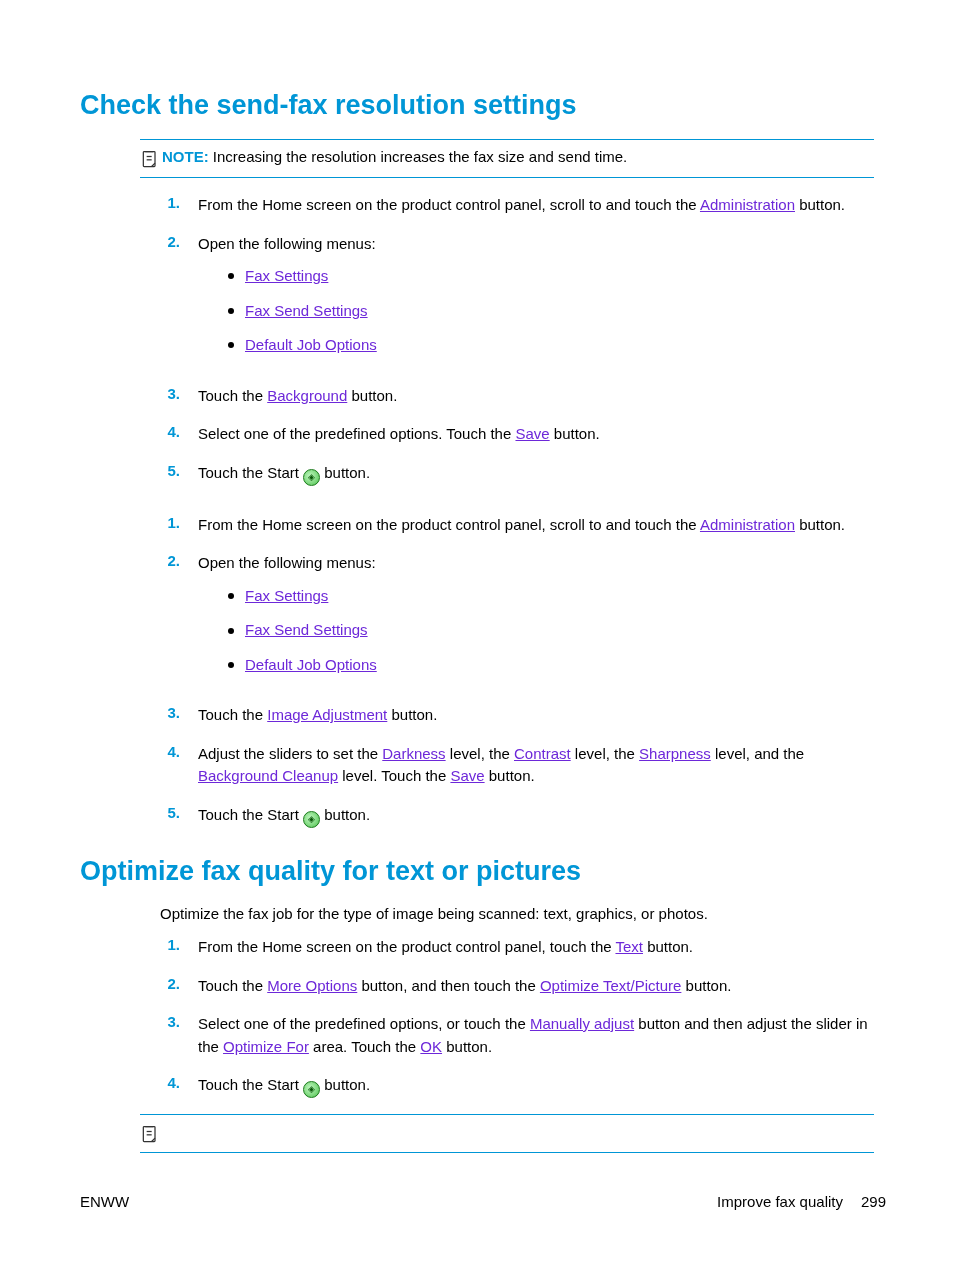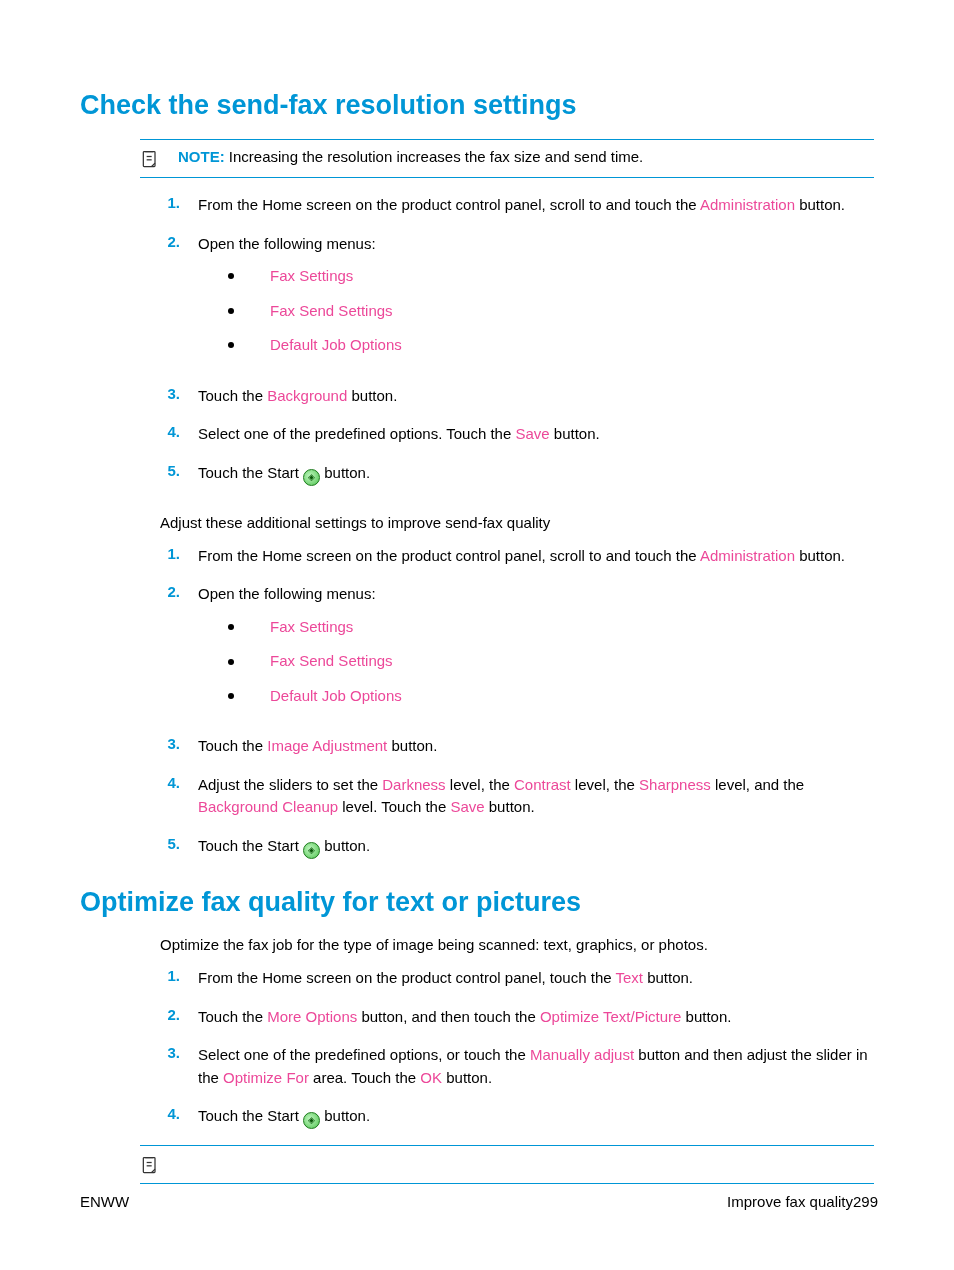--- a/index.html
+++ b/index.html
@@ -23,21 +23,21 @@
   }
   .section { margin-bottom: 28px; }
   .note-box {
     border-top: 1px solid #0096D6;
     border-bottom: 1px solid #0096D6;
     padding: 8px 0 8px 0;
     margin-left: 60px;
     margin-bottom: 16px;
     display: flex;
     align-items: flex-start;
-    gap: 18px;
+    gap: 2px;
   }
   .note-icon {
     flex: 0 0 auto;
     width: 20px;
     height: 20px;
     display: inline-flex;
     align-items: center;
     justify-content: center;
     margin-top: 1px;
   }
@@ -66,48 +66,48 @@
   }
   ol.steps > li .body { flex: 1; line-height: 1.5; }
   ul.sub {
     list-style: none;
     margin: 10px 0 0 30px;
     padding: 0;
   }
   ul.sub li {
     display: flex;
     align-items: center;
-    gap: 36px;
+    gap: 11px;
     margin-bottom: 12px;
   }
   ul.sub li .bullet {
     width: 6px; height: 6px; background: #000; border-radius: 50%;
     flex: 0 0 6px;
   }
-  .ui { color: #ec4899; }
+  .ui { color: #6d28d9; text-decoration: underline; }
   .start-icon {
     display: inline-flex;
     width: 15px; height: 15px;
     border: 1px solid #1a7a1a;
     border-radius: 50%;
     background: radial-gradient(circle at 40% 40%, #bff7bf, #4fc24f);
     vertical-align: -2px;
     align-items: center; justify-content: center;
     font-size: 9px; color: #0a5a0a;
   }
   .footer {
     position: absolute;
     bottom: 60px;
     left: 80px;
-    right: 76px;
+    right: 68px;
     display: flex;
     justify-content: space-between;
     font-size: 15px;
   }
-  .footer .right { display: flex; }
+  .footer .right { display: flex; gap: 18px; }
 </style>
 </head>
 <body>
 
 <div id="content">
     <div class="section">
       <h2>Check the send-fax resolution settings</h2>
       <div class="note-box">
         <span class="note-icon">
           <svg viewBox="0 0 24 24" width="20" height="20" fill="none" stroke="#333" stroke-width="1.5">
@@ -150,21 +150,20 @@
           <span class="num">4.</span>
           <div class="body"><span>Select one of the predefined options. Touch the </span><span class="ui">Save</span><span> button.</span></div>
         </li>
         <li>
           <span class="num">5.</span>
           <div class="body"><span>Touch the Start </span><span class="start-icon">◈</span><span> button.</span></div>
         </li>
       </ol>
     </div>
     <div class="section">
-      <div class="intro">Adjust these additional settings to improve send-fax quality</div>
       <ol class="steps">
         <li>
           <span class="num">1.</span>
           <div class="body"><span>From the Home screen on the product control panel, scroll to and touch the </span><span class="ui">Administration</span><span> button.</span></div>
         </li>
         <li>
           <span class="num">2.</span>
           <div class="body"><span>Open the following menus:</span><ul class="sub">
               <li>
                 <span class="bullet"></span>

